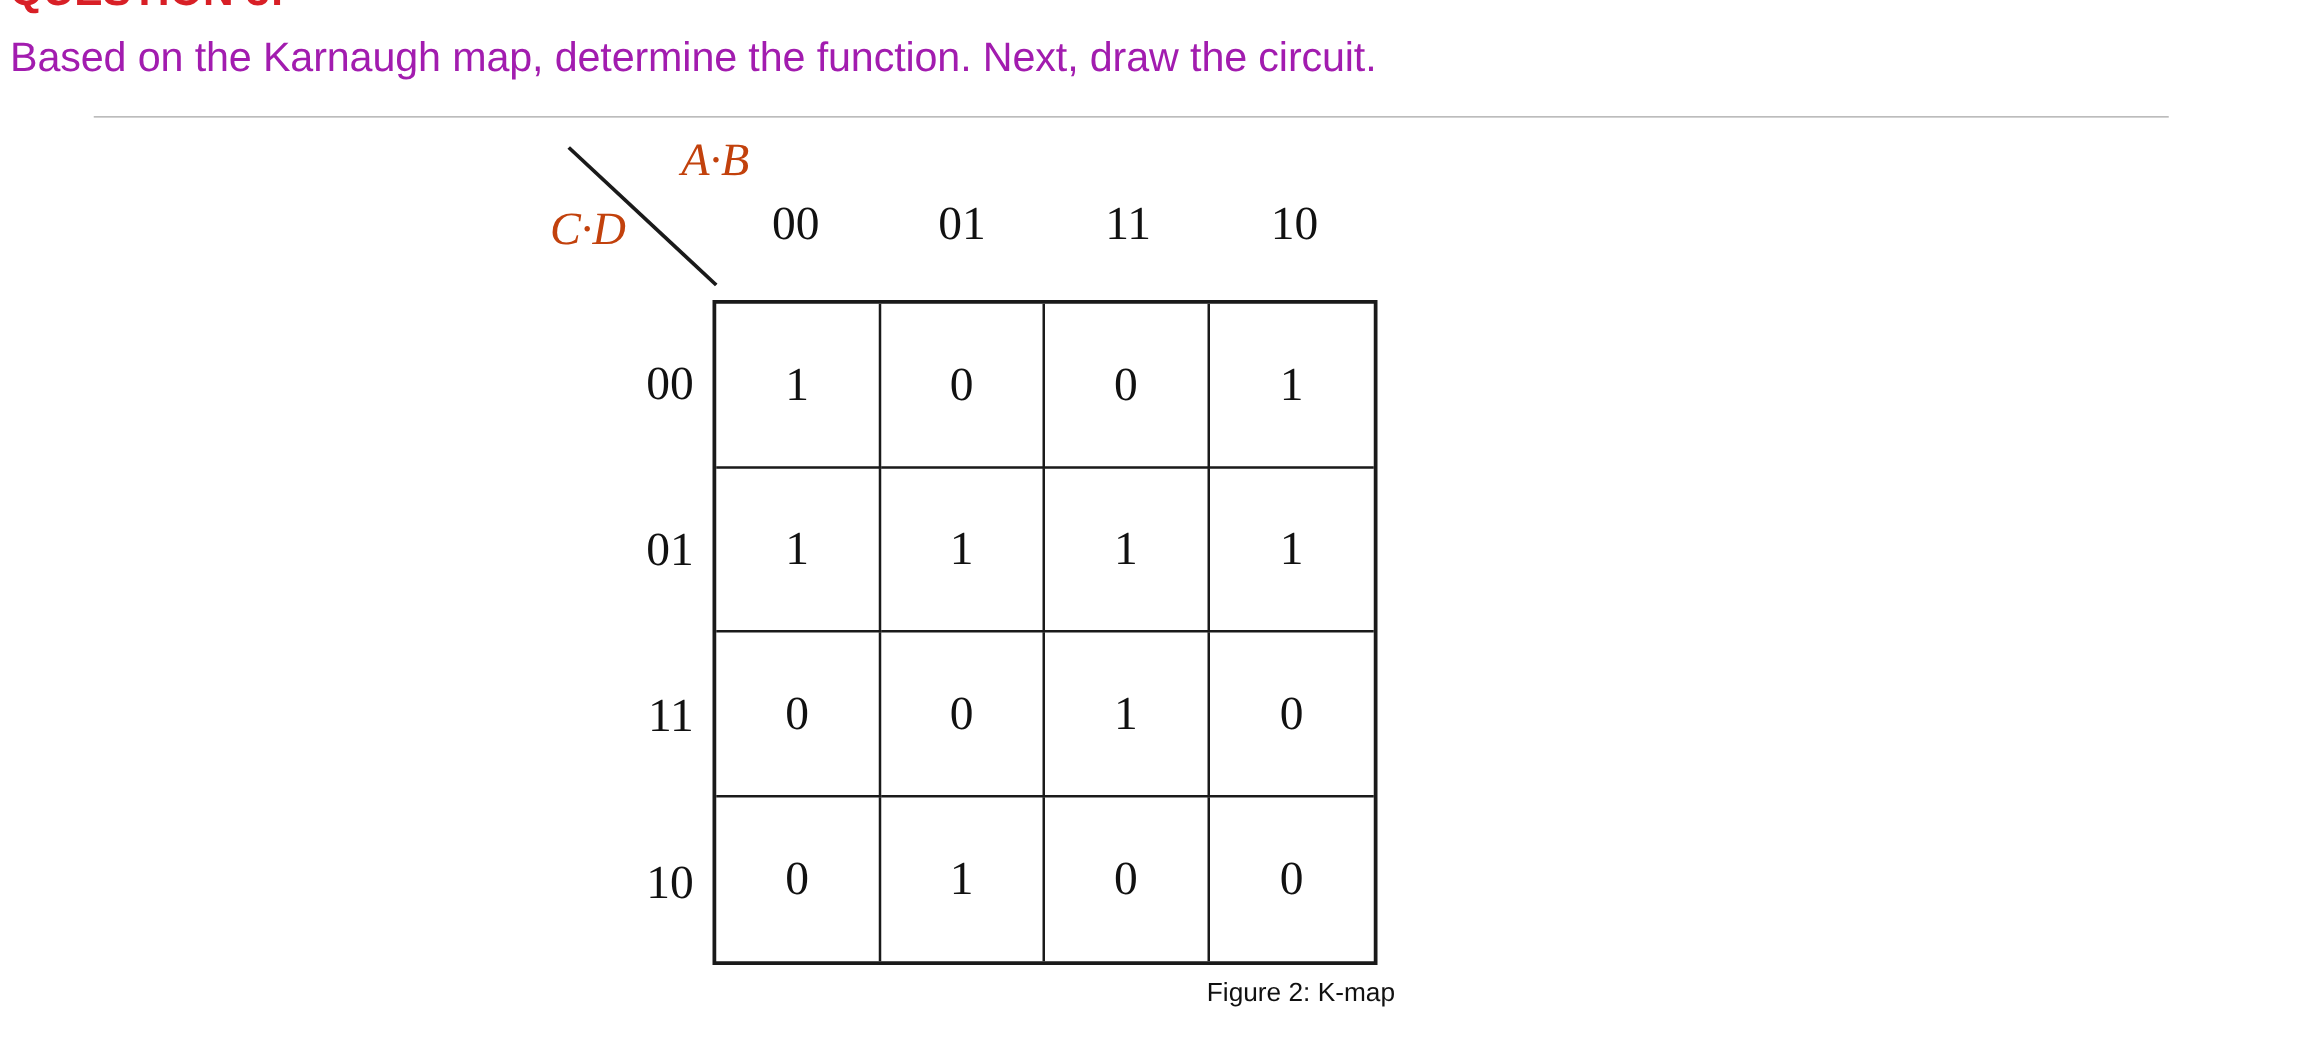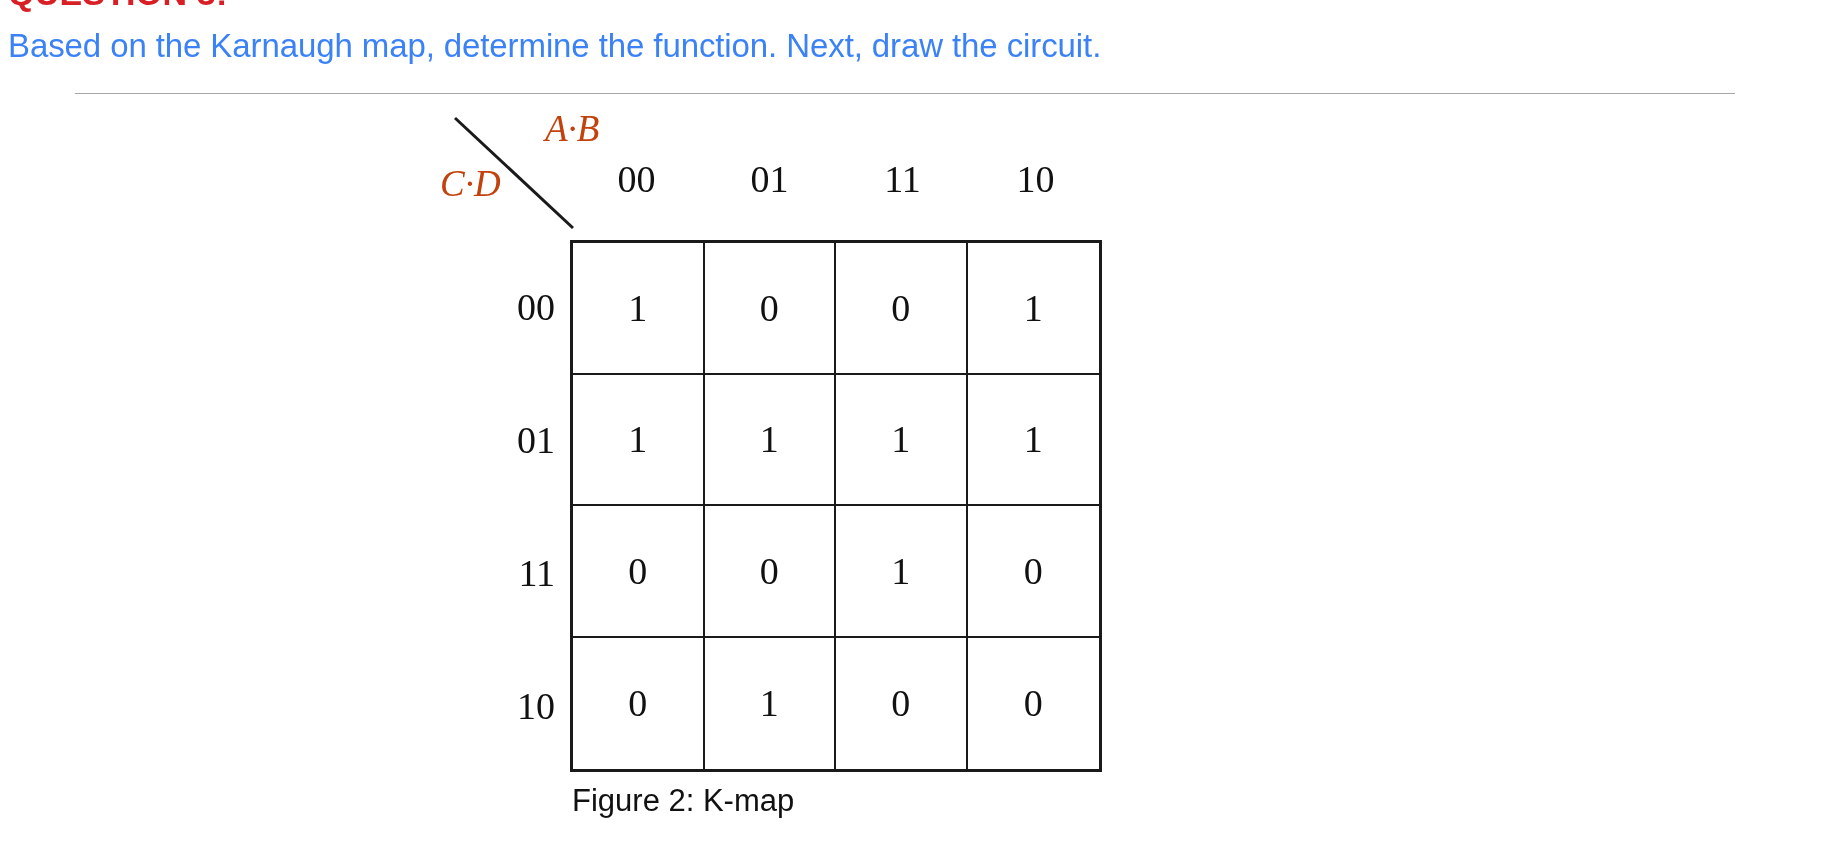--- a/index.html
+++ b/index.html
@@ -30,21 +30,21 @@
   }
 
   
   #prompt-text {
     position: absolute;
     left: 8px;
     top: 27px;
     font-family: "Liberation Sans", sans-serif;
     font-size: 33px;
     font-weight: 400;
-    color: #3b82f6;
+    color: #a21caf;
     white-space: nowrap;
     letter-spacing: -0.1px;
   }
 
   
   #section-divider {
     position: absolute;
     left: 75px;
     top: 93px;
     width: 1660px;
@@ -133,26 +133,26 @@
     font-size: 38px;
     color: #111111;
     line-height: 1;
   }
   .kmap-cell.last-col { border-right: none; }
   .kmap-cell.last-row { border-bottom: none; }
 
   
   #figure-caption {
     position: absolute;
-    left: 572px;
+    left: 584px;
     top: 683px;
     width: 532px;
-    text-align: left;
-    font-family: "Liberation Sans", sans-serif;
-    font-size: 31px;
+    text-align: right;
+    font-family: "Liberation Sans", sans-serif;
+    font-size: 21px;
     color: #111111;
     white-space: nowrap;
   }
 </style>
 </head>
 <body>
 
 <div id="question-heading">QUESTION 3:</div>
 
 <div id="prompt-text">Based on the Karnaugh map, determine the function. Next, draw the circuit.</div>

